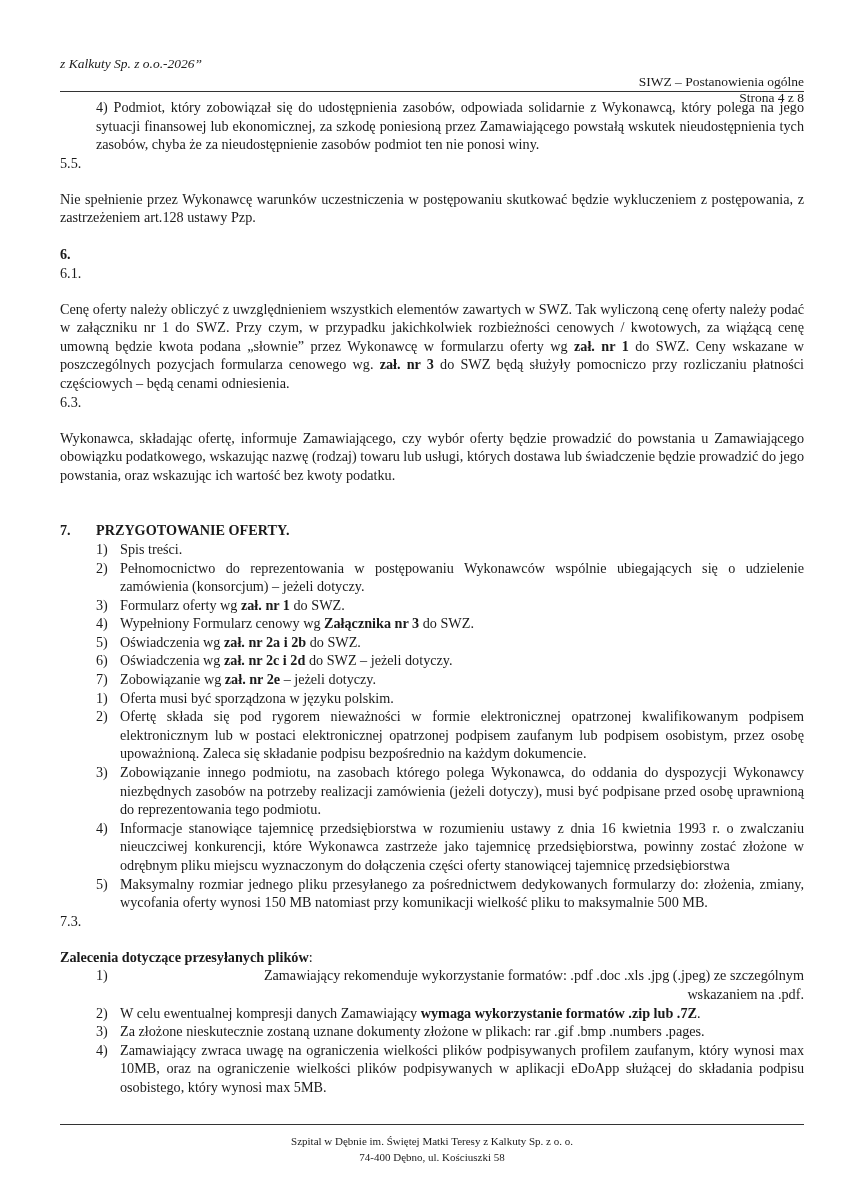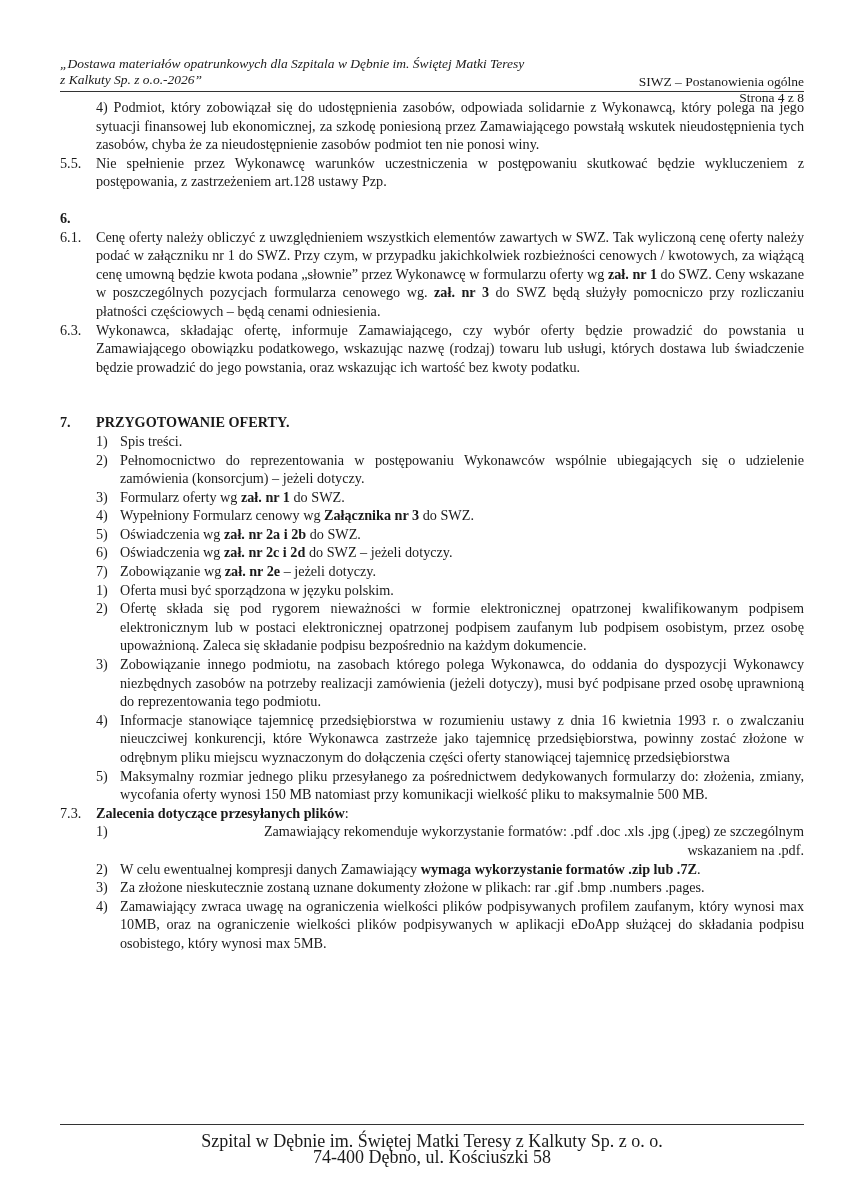--- a/index.html
+++ b/index.html
@@ -14,44 +14,43 @@
   }
   .header .left { position: absolute; left: 0; top: 0; font-style: italic; width: 520px; }
   .header .right { position: absolute; right: 0; top: 18px; text-align: right; }
   .header-rule { position: absolute; left: 60px; top: 91px; width: 744px; height: 1px; background: #333; }
   .content {
     position: absolute; left: 60px; top: 98px; width: 744px;
     font-size: 14.2px; line-height: 18.6px;
   }
   .p { text-align: justify; margin: 0; }
   .indent1 { padding-left: 36px; }
-  .num-row { display: flex; }
+  .num-row { display: flex; flex-direction: column; }
   .num-row .num { flex: 0 0 36px; }
   .num-row .txt { flex: 1; text-align: justify; }
   .sub { display: flex; padding-left: 36px; }
   .sub .num { flex: 0 0 24px; }
   .sub .txt { flex: 1; text-align: justify; }
   .heading { font-weight: bold; display: flex; margin-top: 18px; }
   .heading .num { flex: 0 0 36px; }
   .heading.sec7 { margin-top: 37px; }
   b { font-weight: bold; }
   .footer-rule { position: absolute; left: 60px; top: 1124px; width: 744px; height: 1px; background: #333; }
   .footer {
     position: absolute; left: 60px; top: 1133px; width: 744px; text-align: center;
-    font-size: 18px; line-height: 16px;
+    font-size: 11px; line-height: 16px;
   }
 </style>
 </head>
 <body>
 
 <div class="page">
 
   <div class="header">
     <div class="left">
-      <div>„Dostawa materiałów opatrunkowych dla Szpitala w Dębnie im. Świętej Matki Teresy</div>
       <div>z Kalkuty Sp. z o.o.-2026”</div>
     </div>
     <div class="right">
       <div>SIWZ – Postanowienia ogólne</div>
       <div>Strona 4 z 8</div>
     </div>
   </div>
   <div class="header-rule"></div>
 
   <div class="content">

